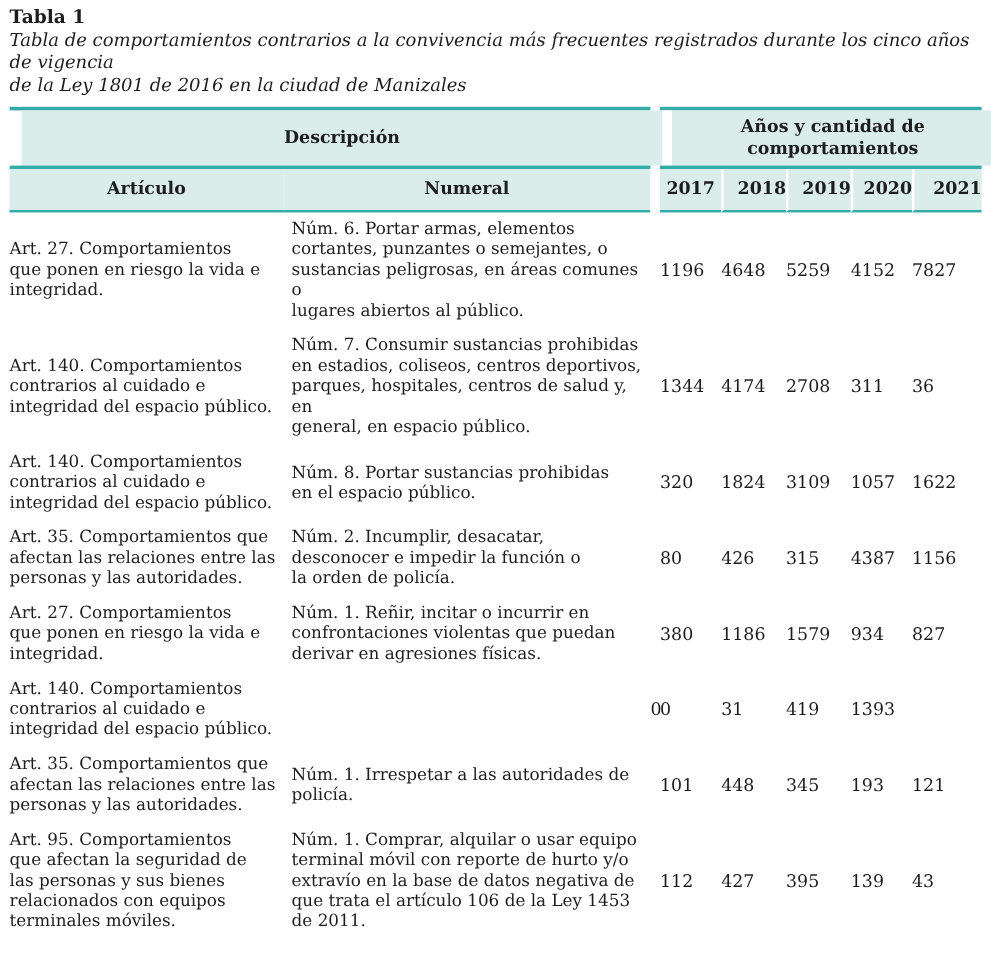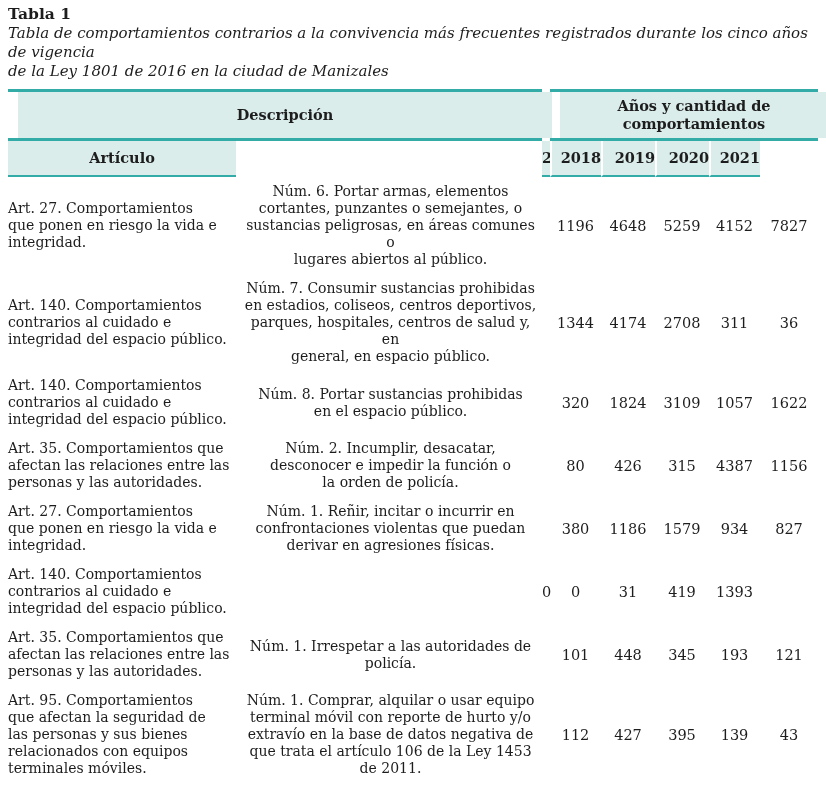--- a/index.html
+++ b/index.html
@@ -51,24 +51,24 @@
   .hdr2 .ysep { border-left: 2px solid #ffffff; text-align: right; }
 
   
   .brow { align-items: center; }
   .brow .articulo {
     font-size: 14px; line-height: 17px; white-space: pre-line;
     padding: 6px 4px 6px 0; text-align: left;
   }
   .brow .numeral {
     font-size: 14px; line-height: 17px; white-space: pre-line;
-    padding: 6px 4px 6px 7px; text-align: center;
+    padding: 6px 4px 6px 7px; text-align: left;
   }
   .brow .val {
-    font-size: 14.5px; text-align: center; padding: 6px 0;
+    font-size: 14.5px; text-align: left; padding: 6px 0;
   }
 </style>
 </head>
 <body>
 
 <div class="page">
 
   <div class="tbl-title">Tabla 1</div>
   <div class="tbl-caption">Tabla de comportamientos contrarios a la convivencia más frecuentes registrados durante los cinco años de vigencia
 de la Ley 1801 de 2016 en la ciudad de Manizales</div>
@@ -89,20 +89,21 @@
     </div>
 
     <div class="rule">
       <div class="seg seg1"></div>
       <div class="gap"></div>
       <div class="seg seg2"></div>
     </div>
 
     <div class="hdr2">
       <div class="cell">Artículo</div>
+      <div class="cell">Numeral</div>
       <div class="spacer"></div>
       <div class="cell">2017</div>
       <div class="cell ysep">2018</div>
       <div class="cell ysep">2019</div>
       <div class="cell ysep">2020</div>
       <div class="cell ysep">2021</div>
     </div>
 
     <div class="brow">
       <div class="articulo">Art. 27. Comportamientos

